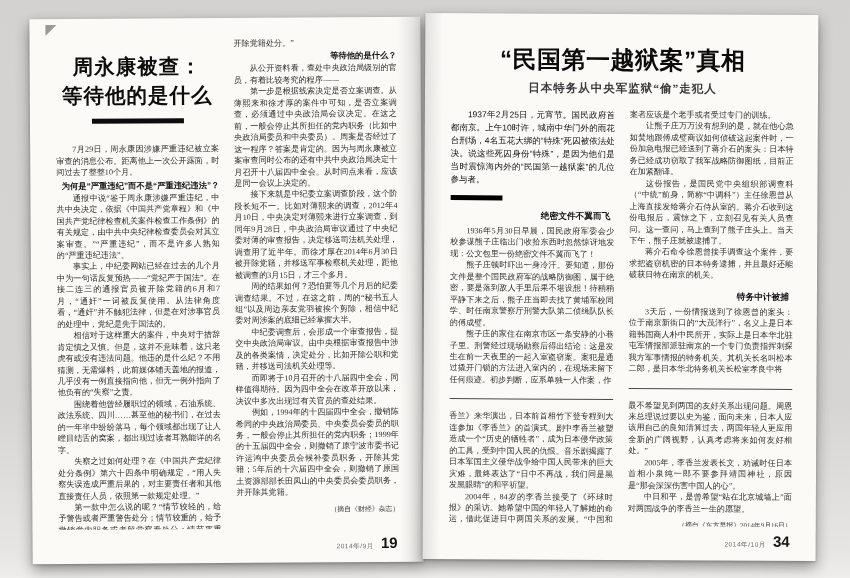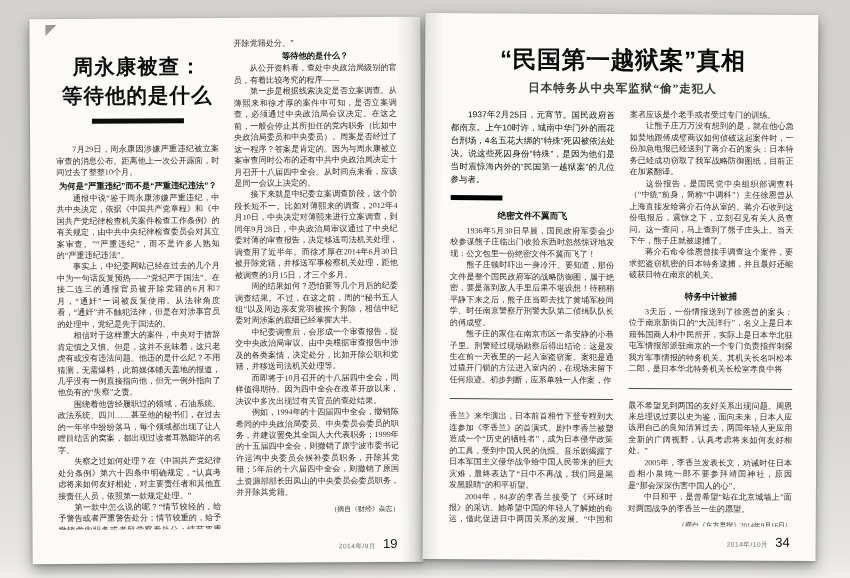--- a/index.html
+++ b/index.html
@@ -46,68 +46,68 @@
 
   p{margin:0;}
   .body{
     font-size:8.1px;line-height:11.45px;text-align:justify;
     text-indent:2em;color:#2e2b29;
   }
   .noindent{text-indent:0;}
   .question,.subhead{
     font-family:"Liberation Sans","DejaVu Sans",sans-serif;
     font-weight:700;font-size:8.3px;line-height:12px;color:#101010;
-    text-align:center;text-indent:0;margin:1px 0;
+    text-align:right;text-indent:0;margin:1px 0;
   }
   .subhead{font-size:8.7px;margin:9px 4px 4px;}
   .lead{
     font-family:"Liberation Sans","DejaVu Sans",sans-serif;
     font-weight:400;font-size:8.5px;line-height:13px;text-align:justify;
     text-indent:2em;color:#0e0e0e;
   }
   .lead-bar{width:52px;height:5px;background:#000;margin:9px 0 2px;}
   .cont-rule{border:0;border-top:1.5px solid #4a4a4a;margin:13px 0 11px;}
   .citation{font-size:6.9px;color:#333;text-align:right;margin-top:5px;text-indent:0;}
 
   .footer{
     position:absolute;bottom:11px;right:26px;
     font-family:"Liberation Sans","DejaVu Sans",sans-serif;
     display:flex;align-items:baseline;gap:7px;
   }
   .footer .date{font-size:6.6px;color:#6a6a6a;letter-spacing:.5px;}
-  .footer .pnum{font-size:13px;font-weight:400;color:#141414;}
+  .footer .pnum{font-size:15px;font-weight:700;color:#141414;}
 </style>
 </head>
 <body>
 
 <div class="page left">
   <div class="curl"></div>
   <div class="inner">
     <div class="col">
       <h1 class="l-title"><span>周永康被查：</span><br><span>等待他的是什么</span></h1>
       <div class="title-rule"></div>
       <p class="body">7月29日，周永康因涉嫌严重违纪被立案审查的消息公布。距离他上一次公开露面，时间过去了整整10个月。</p>
       <p class="question">为何是“严重违纪”而不是“严重违纪违法”？</p>
       <p class="body">通报中说“鉴于周永康涉嫌严重违纪，中共中央决定，依据《中国共产党章程》和《中国共产党纪律检查机关案件检查工作条例》的有关规定，由中共中央纪律检查委员会对其立案审查。”“严重违纪”，而不是许多人熟知的“严重违纪违法”。</p>
       <p class="body">事实上，中纪委网站已经在过去的几个月中为一句话反复预热——“党纪严于国法”。在接二连三的通报官员被开除党籍的6月和7月，“通奸”一词被反复使用。从法律角度看，“通奸”并不触犯法律，但是在对涉事官员的处理中，党纪是先于国法的。</p>
       <p class="body">相信对于这样重大的案件，中央对于措辞肯定慎之又慎。但是，这并不意味着，这只老虎有或没有违法问题。他违的是什么纪？不用猜测，无需爆料，此前媒体铺天盖地的报道，几乎没有一例直接指向他，但无一例外指向了他负有的“失察”之责。</p>
       <p class="body">围绕着他曾经履职过的领域，石油系统、政法系统、四川……甚至他的秘书们，在过去的一年半中纷纷落马，每个领域都出现了让人瞠目结舌的窝案，都出现过读者耳熟能详的名字。</p>
-      <p class="body">失察之过如何处理？在《中国共产党纪律处分条例》第六十四条中明确规定，“认真考虑将来如何友好相处，对主要责任者和其他直接责任人员，依照第一款规定处理。”</p>
+      <p class="body">失察之过如何处理？在《中国共产党纪律处分条例》第六十四条中明确规定，“用人失察失误造成严重后果的，对主要责任者和其他直接责任人员，依照第一款规定处理。”</p>
       <p class="body">第一款中怎么说的呢？“情节较轻的，给予警告或者严重警告处分；情节较重的，给予撤销党内职务或者留党察看处分；情节严重的，给予</p>
     </div>
     <div class="col">
       <p class="body noindent">开除党籍处分。”</p>
       <p class="question">等待他的是什么？</p>
       <p class="body">从公开资料看，查处中央政治局级别的官员，有着比较考究的程序——</p>
       <p class="body">第一步是根据线索决定是否立案调查。从薄熙来和徐才厚的案件中可知，是否立案调查，必须通过中央政治局会议决定。在这之前，一般会停止其所担任的党内职务（比如中央政治局委员和中央委员）。周案是否经过了这一程序？答案是肯定的。因为与周永康被立案审查同时公布的还有中共中央政治局决定十月召开十八届四中全会。从时间点来看，应该是同一会议上决定的。</p>
       <p class="body">接下来就是中纪委立案调查阶段，这个阶段长短不一。比如对薄熙来的调查，2012年4月10日，中央决定对薄熙来进行立案调查，到同年9月28日，中央政治局审议通过了中央纪委对薄的审查报告，决定移送司法机关处理，调查用了近半年。而徐才厚在2014年6月30日被开除党籍，并移送军事检察机关处理，距他被调查的3月15日，才三个多月。</p>
       <p class="body">周的结果如何？恐怕要等几个月后的纪委调查结果。不过，在这之前，周的“秘书五人组”以及周边亲友党羽被挨个剪除，相信中纪委对周涉案的底细已经掌握大半。</p>
       <p class="body">中纪委调查后，会形成一个审查报告，提交中央政治局审议。由中央根据审查报告中涉及的各类案情，决定处分，比如开除公职和党籍，并移送司法机关处理等。</p>
       <p class="body">而即将于10月召开的十八届四中全会，同样值得期待。因为四中全会在改革开放以来，决议中多次出现过有关官员的查处结果。</p>
-      <p class="body">例如，1994年的十四届四中全会，撤销陈希同的中央政治局委员、中央委员会委员的职务，并建议罢免其全国人大代表职务；1999年的十五届四中全会，则撤销了原宁波市委书记许运鸿中央委员会候补委员职务，开除其党籍；5年后的十六届四中全会，则撤销了原国土资源部部长田凤山的中央委员会委员职务，并开除其党籍。</p>
+      <p class="body">例如，1994年的十四届四中全会，撤销陈希同的中央政治局委员、中央委员会委员的职务，一般会停止其所担任的党内职务；1999年的十五届四中全会，则撤销了原宁波市委书记许运鸿中央委员会候补委员职务，开除其党籍；5年后的十六届四中全会，则撤销了原国土资源部部长田凤山的中央委员会委员职务，并开除其党籍。</p>
       <p class="body citation">（摘自《财经》杂志）</p>
     </div>
   </div>
   <div class="footer">
     <span class="date">2014年/9月</span>
     <span class="pnum">19</span>
   </div>
 </div>
 
 <div class="page right">

